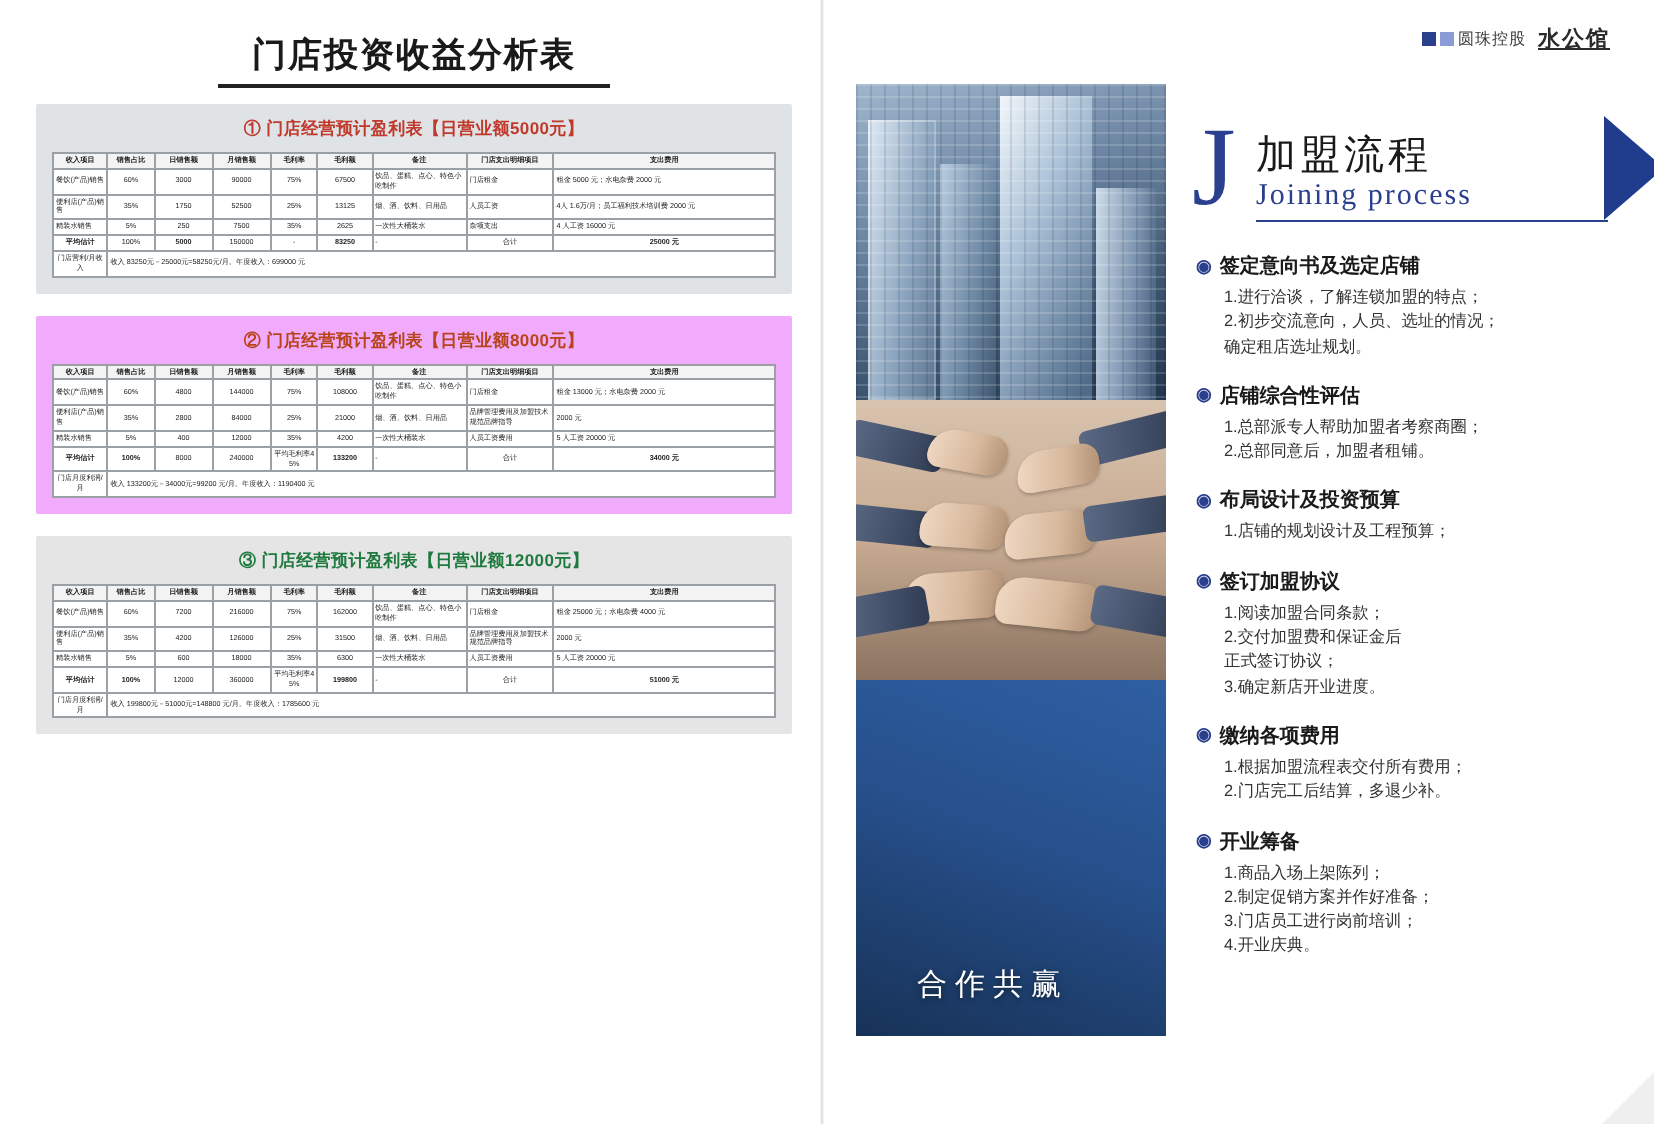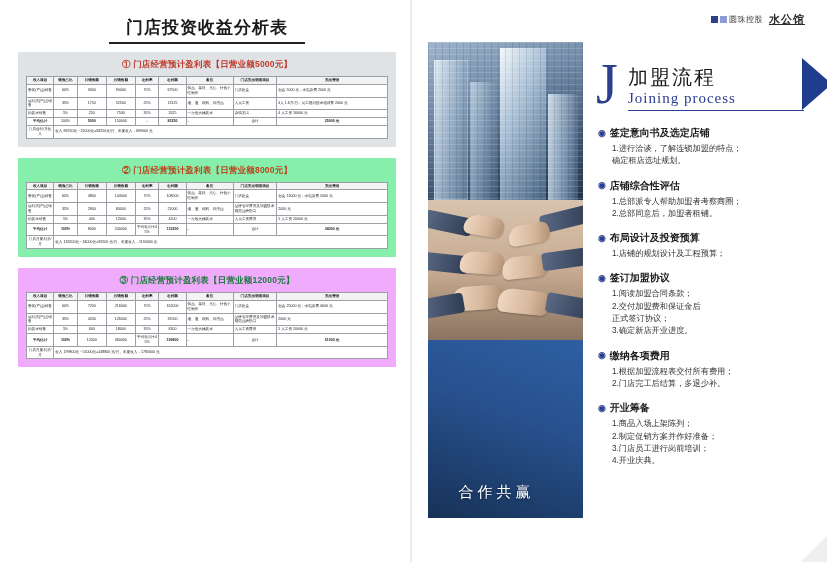--- a/index.html
+++ b/index.html
@@ -34,22 +34,22 @@
     width: 196px;
     margin: 3px auto 0 auto;
   }
 
   .block {
     margin-bottom: 11px;
     padding: 7px 8px 8px 8px;
     border-radius: 1px;
   }
   .block-1 { background: #dfe3e6; }
-  .block-2 { background: #86efac; margin-top: 11px; }
-  .block-3 { background: #f0abfc; }
+  .block-2 { background: #f0abfc; margin-top: 11px; }
+  .block-3 { background: #e5e5e5; }
 
   .block-head {
     text-align: center;
     font-size: 8.5px;
     font-weight: bold;
     color: #d94f00;
     margin-bottom: 5px;
     letter-spacing: 0.2px;
   }
   .block-1 .block-head { color: #c0392b; }
@@ -567,20 +567,21 @@
 
       <div class="steps">
 
         <div class="step">
           <div class="step-title">
             <span class="bullet-icon">◉</span>
             <span>签定意向书及选定店铺</span>
           </div>
           <div class="step-lines">
             <div class="step-line">1.进行洽谈，了解连锁加盟的特点；</div>
+            <div class="step-line">2.初步交流意向，人员、选址的情况；</div>
             <div class="step-line">   确定租店选址规划。</div>
           </div>
         </div>
 
         <div class="step">
           <div class="step-title">
             <span class="bullet-icon">◉</span>
             <span>店铺综合性评估</span>
           </div>
           <div class="step-lines">

